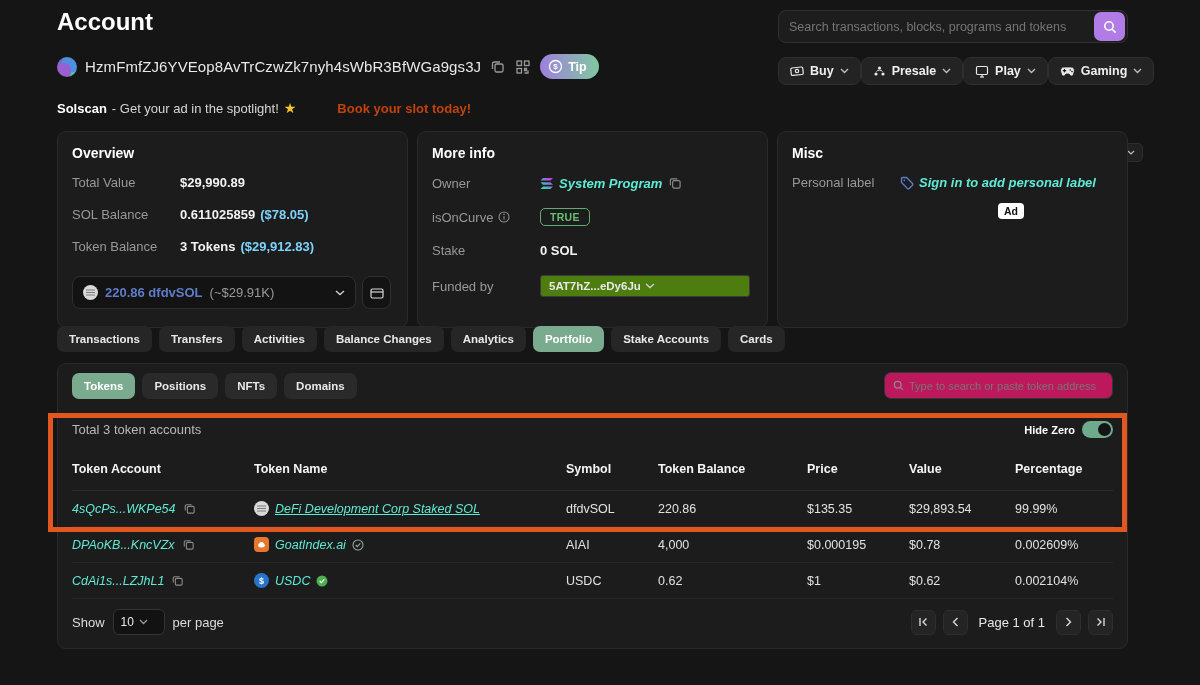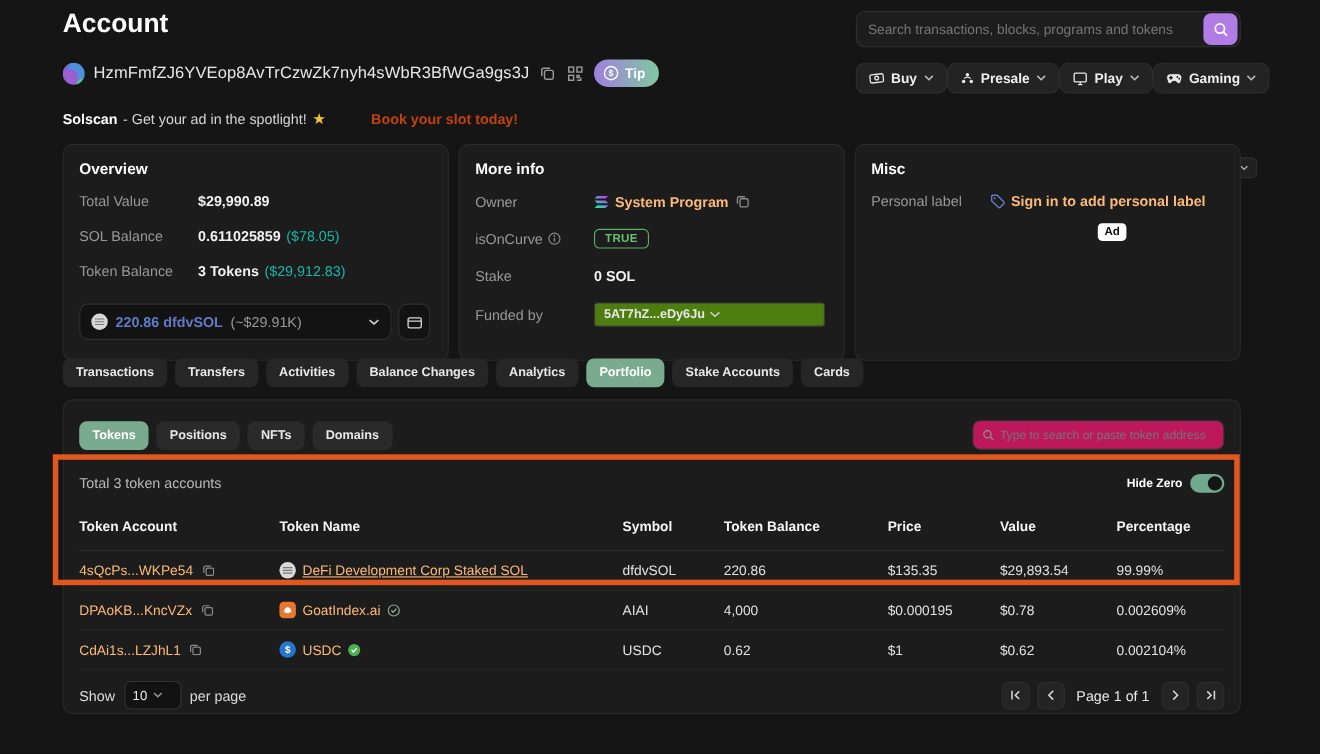--- a/index.html
+++ b/index.html
@@ -42,22 +42,22 @@
     font-size:10.5px; font-weight:bold; display:flex; align-items:center; gap:3px; padding:5px 7px; cursor:pointer;margin-top:44px; }
 
   
   .cards { position:absolute; left:57px; top:131px; width:1071px; height:182px; display:grid;
     grid-template-columns:1fr 1fr 1fr; gap:9px; }
   .card { background:#1c1c1c; border:1px solid #2a2a2a; border-radius:9px; padding:13px 14px; position:relative; }
   .card h3 { font-size:14px; color:#fff; margin-bottom:14px; }
   .info-row { display:flex; align-items:center; margin-bottom:17px; min-height:15px; }
   .info-label { width:108px; flex:none; color:#989898; font-size:13px; display:flex; align-items:center; gap:5px; }
   .info-value { font-size:13px; font-weight:bold; color:#f2f2f2; display:flex; align-items:center; gap:5px;text-align:right; }
-  .muted { color:#14b8a6; font-weight:normal; }
-  .link { color:#fdba74; text-decoration:none; cursor:pointer; }
+  .muted { color:#7dd3fc; font-weight:bold; }
+  .link { color:#5eead4; text-decoration:none; cursor:pointer;font-style:italic; }
 
   .token-select-row { display:flex; gap:6px; margin-top:22px; }
   .token-select { flex:none; width:284px; height:33px; background:#131313; border:1px solid #2f2f2f; border-radius:8px;
     display:flex; align-items:center; gap:7px; padding:0 10px; cursor:pointer; }
   .token-select .tok-amt { color:#5e7cc7; font-weight:bold; font-size:13px; }
   .token-select .tok-usd { color:#9a9a9a; font-size:13px; }
   .token-select .spacer { flex:1; }
   .wallet-btn { width:29px; height:33px; background:#131313; border:1px solid #2f2f2f; border-radius:8px;
     display:flex; align-items:center; justify-content:center; cursor:pointer; }
 
@@ -71,21 +71,21 @@
 
   
   .tabs { position:absolute; left:57px; top:326px; display:flex; gap:7px; }
   .tab { height:26px; display:flex; align-items:center; padding:0 12px; background:#262626; border:none; border-radius:7px;
     color:#e8e8e8; font-size:11.5px; font-weight:bold; cursor:pointer; }
   .tab.active { background:#7aab8e; color:#fff; }
 
   
   .panel { position:absolute; left:57px; top:363px; width:1071px; height:286px; background:#1c1c1c;
     border:1px solid #2a2a2a; border-radius:9px; padding:8px 14px 12px; }
-  .subtab-row { display:flex; align-items:center;margin-top:10px; }
+  .subtab-row { display:flex; align-items:center; }
   .subtabs { display:flex; gap:7px; flex:1; }
   .subtab { height:26px; display:flex; align-items:center; padding:0 12px; background:#2a2a2a; border:none; border-radius:7px;
     color:#e8e8e8; font-size:11.5px; font-weight:bold; cursor:pointer; }
   .subtab.active { background:#7aab8e; color:#fff; }
   .token-search { width:229px; height:27px; background:#be185d; border:1px solid #343434; border-radius:7px;
     display:flex; align-items:center; padding:0 8px; gap:5px; }
   .token-search input { flex:1; background:transparent; border:none; outline:none; color:#bdbdbd; font-size:11px;
     font-family:"Liberation Sans", sans-serif; }
 
   .total-row { margin-top:22px; display:flex; align-items:center; }

